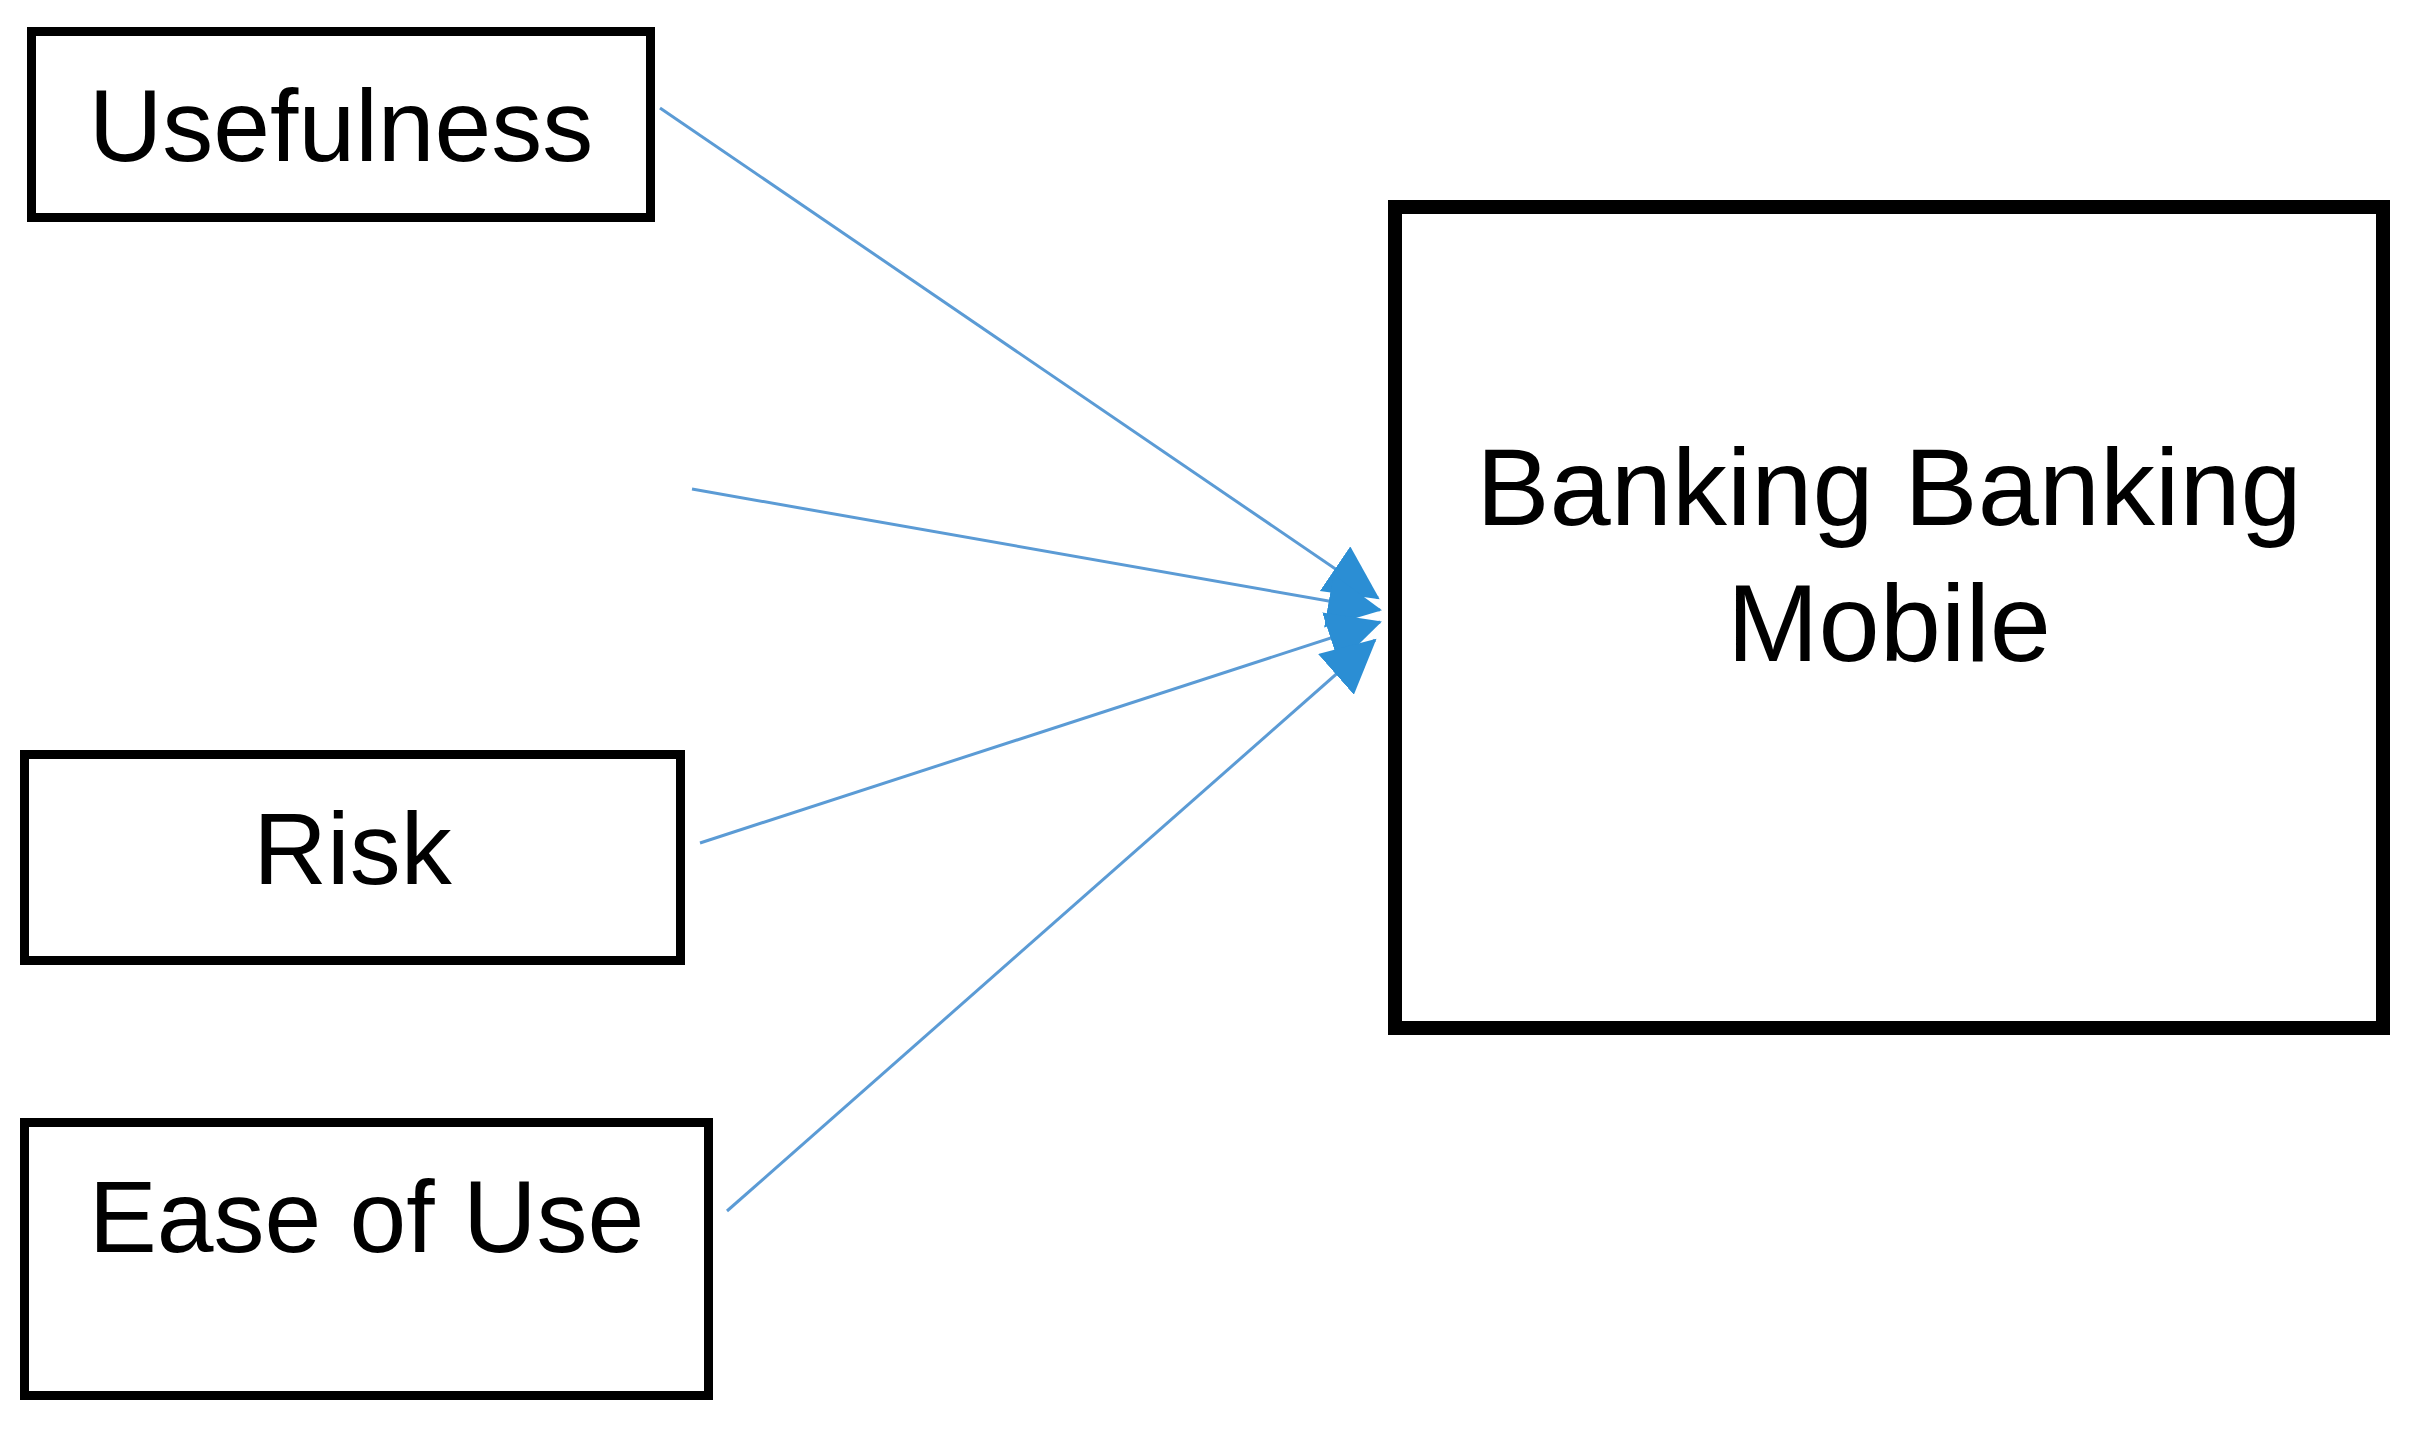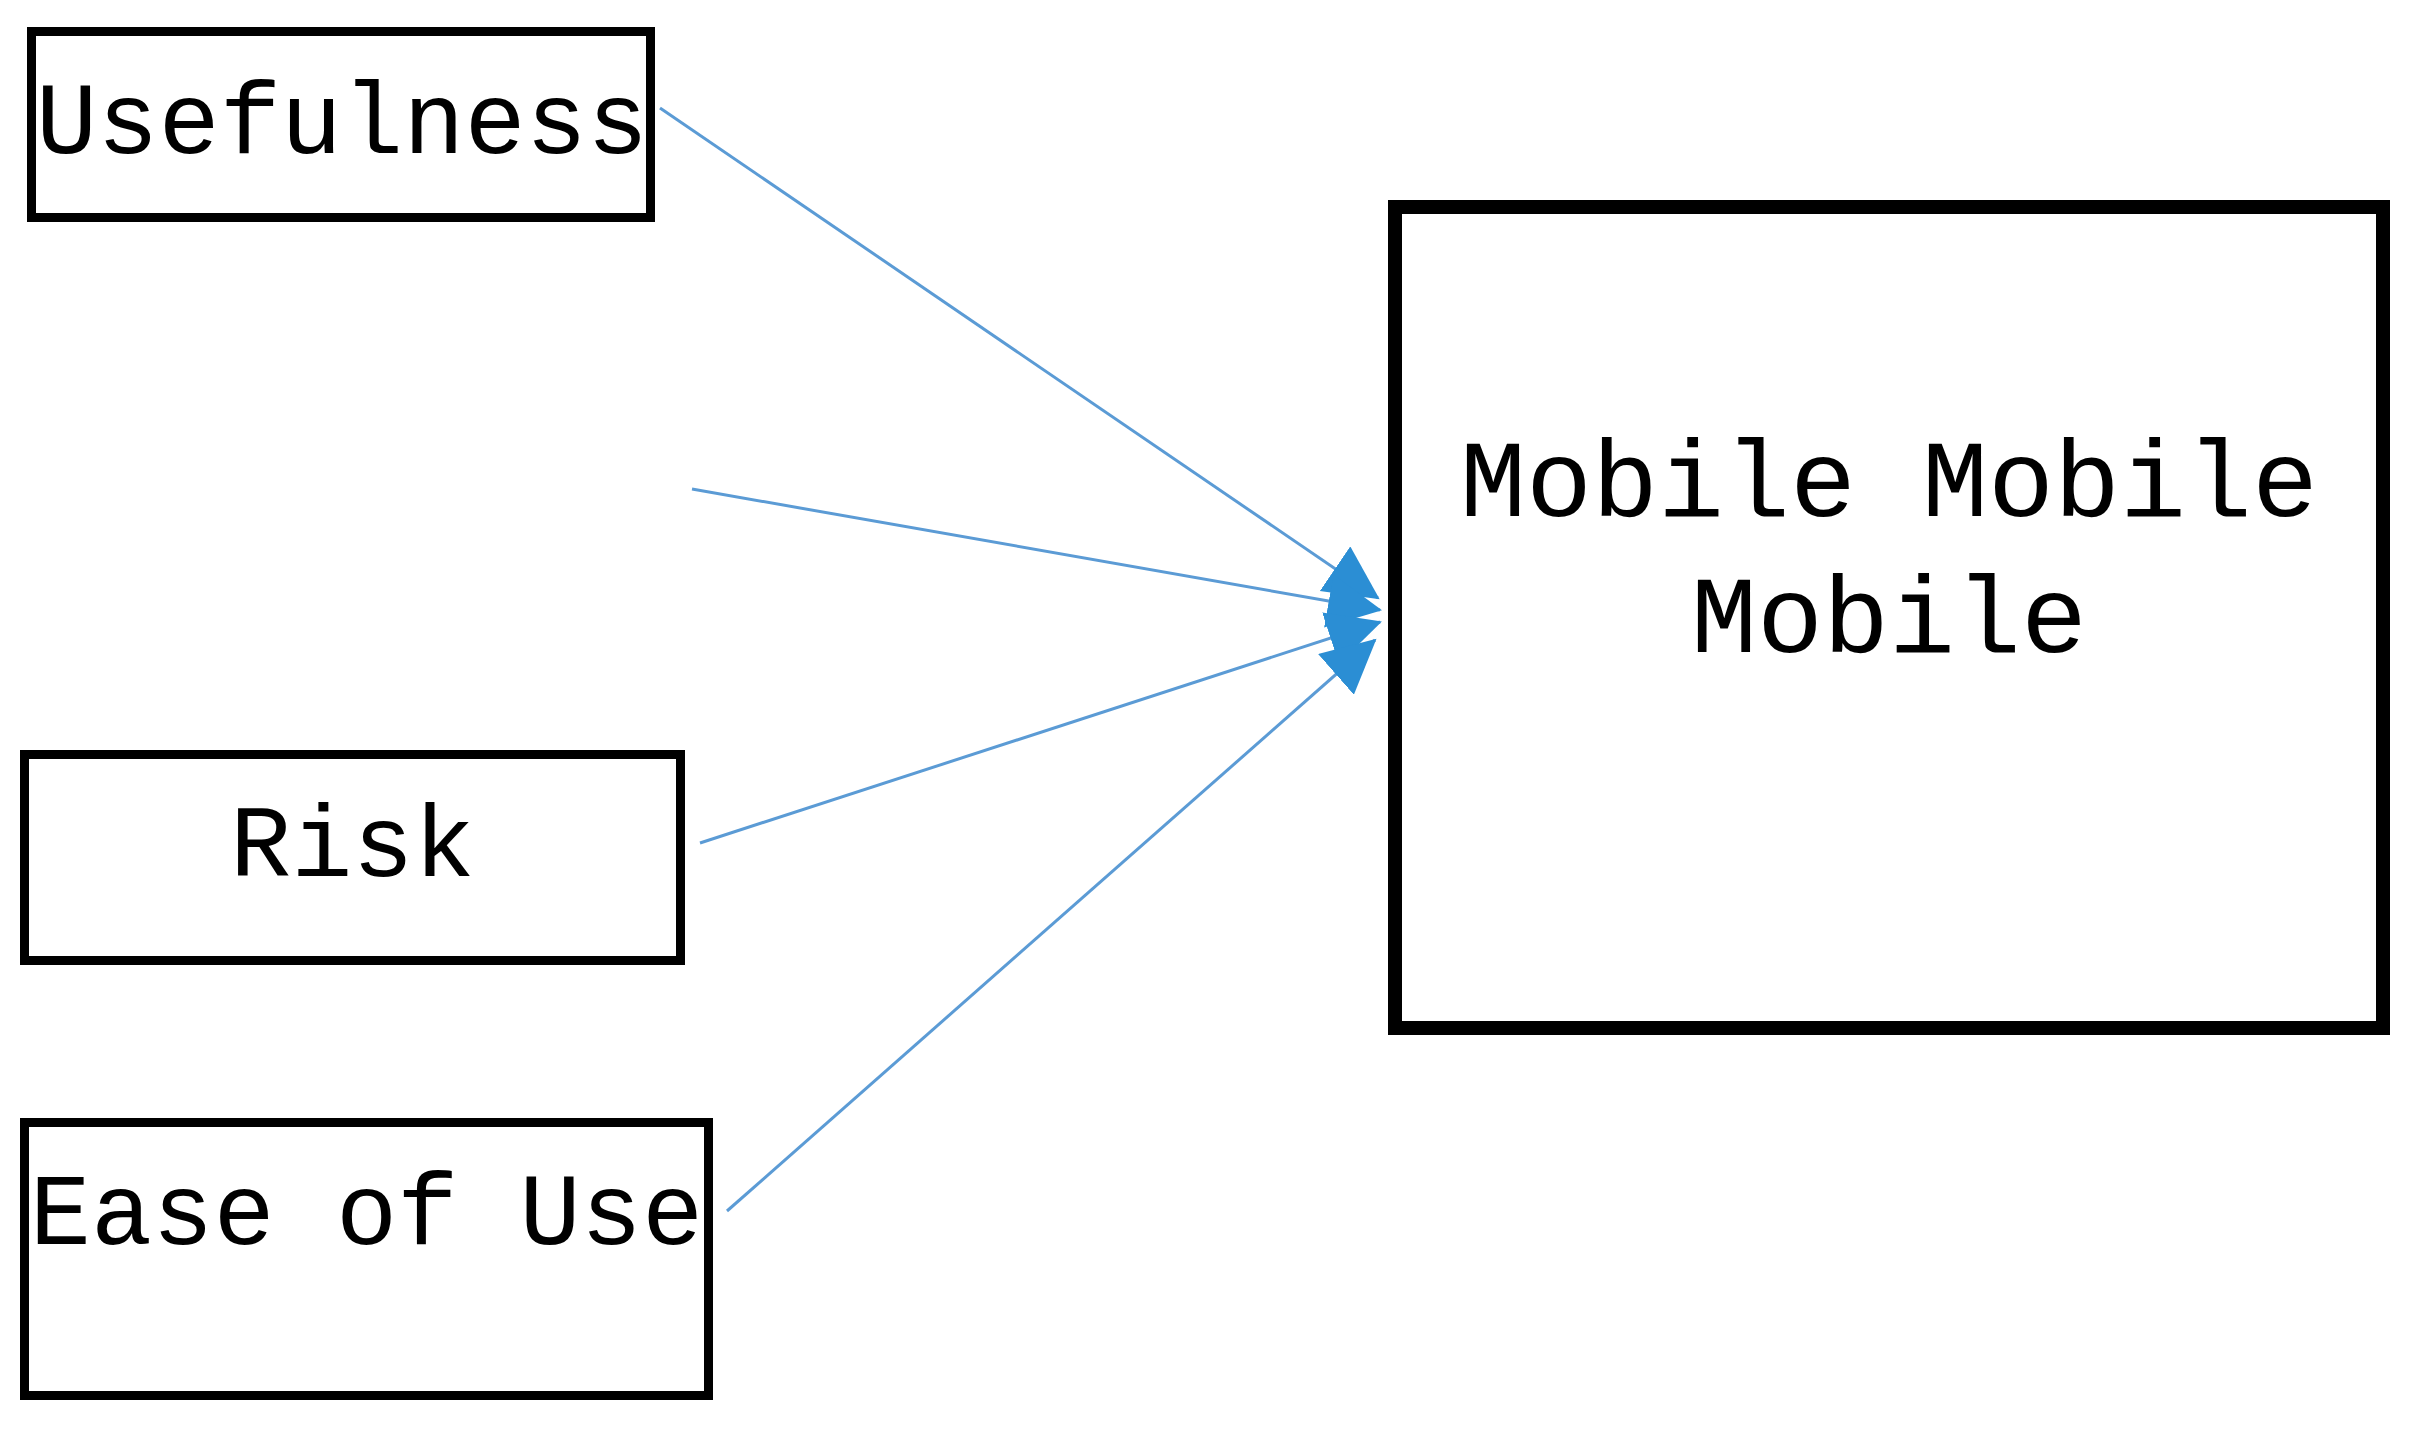--- a/index.html
+++ b/index.html
@@ -8,21 +8,21 @@
     --text:#000000;
     --line:#5b9bd5;
     --head:#2b8ed4;
   }
   html,body{margin:0;padding:0;background:var(--bg);}
   .stage{
     position:relative;
     width:2412px;
     height:1431px;
     background:var(--bg);
-    font-family:Liberation Mono, monospace;
+    font-family:Liberation Sans, sans-serif;
     color:var(--text);
     overflow:hidden;
   }
   .arrows{
     position:absolute;
     left:0;top:0;
     width:2412px;height:1431px;
     pointer-events:none;
   }
   .box{
@@ -81,18 +81,18 @@
   <div class="box" style="left:20px;top:750px;width:665px;height:215px;">
     <span class="label">Risk</span>
   </div>
 
   <div class="box" style="left:20px;top:1118px;width:693px;height:282px;">
     <span class="label">Ease of Use</span>
   </div>
 
   <div class="outcome-box">
     <span class="outcome-label">
-      <span class="line">Mobile Mobile</span>
+      <span class="line">Banking Banking</span>
       <span class="line">Mobile</span>
     </span>
   </div>
 
 </div>
 
 </body></html>

